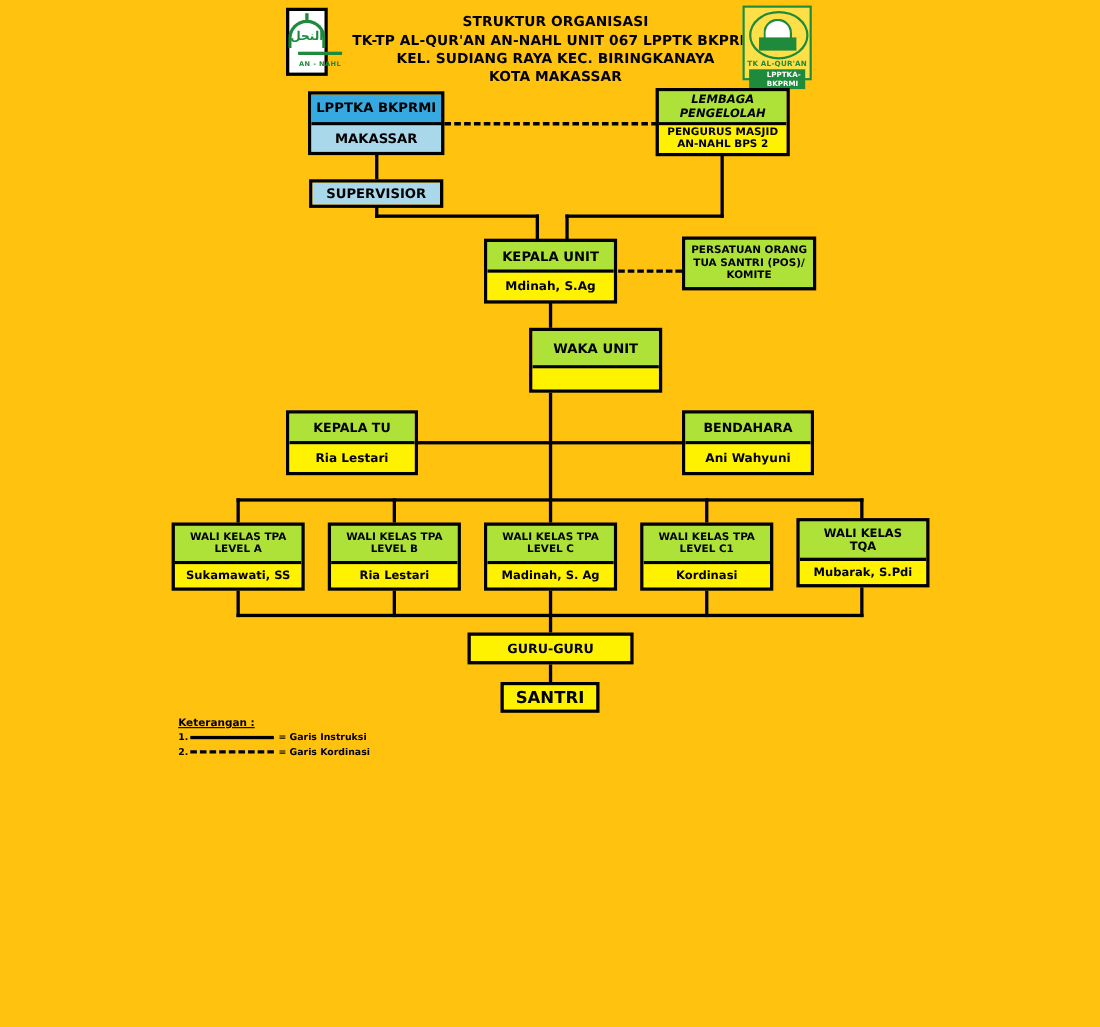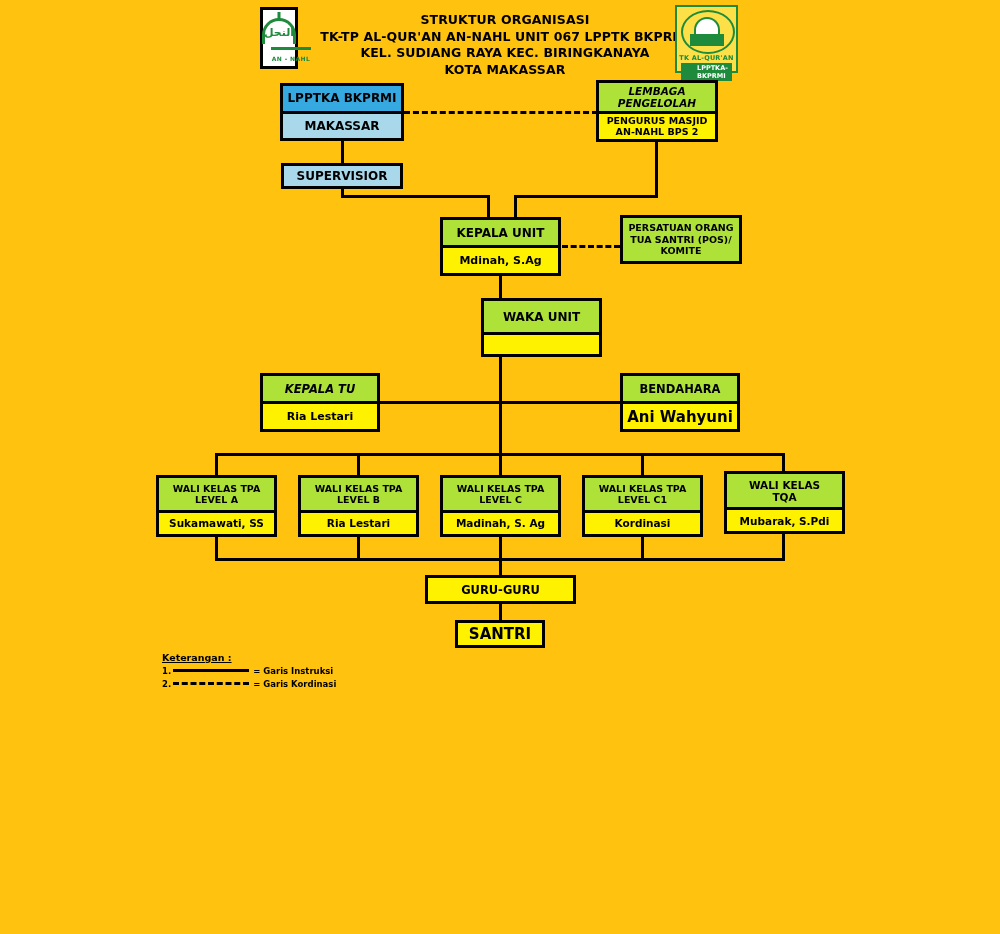--- a/index.html
+++ b/index.html
@@ -314,27 +314,27 @@
       <span>KOMITE</span>
     </div>
   </div>
 
   <div class="box" style="left:440px; top:298px; width:121px; height:59px;margin-left:41px;">
     <div class="cell head green" style="font-size:12px;">WAKA UNIT</div>
     <div class="cell yellow" style="font-size:11px;"></div>
   </div>
 
   <div class="box" style="left:260px; top:373px; width:120px; height:59px;">
-    <div class="cell head green" style="font-size:11.5px;font-style:italic;">KEPALA TU</div>
+    <div class="cell head green" style="font-size:11.5px;">KEPALA TU</div>
     <div class="cell yellow" style="font-size:11px;">Ria Lestari</div>
   </div>
 
   <div class="box" style="left:620px; top:373px; width:120px; height:59px;">
     <div class="cell head green" style="font-size:11.5px;">BENDAHARA</div>
-    <div class="cell yellow" style="font-size:15px;">Ani Wahyuni</div>
+    <div class="cell yellow" style="font-size:11px;">Ani Wahyuni</div>
   </div>
 
   <div class="box" style="left:156px; top:475px; width:121px; height:62px;">
     <div class="cell head green" style="flex-direction:column; font-size:9.5px; line-height:11px;">
       <span>WALI KELAS TPA</span>
       <span>LEVEL A</span>
     </div>
     <div class="cell yellow" style="font-size:10.5px;">Sukamawati, SS</div>
   </div>
 

